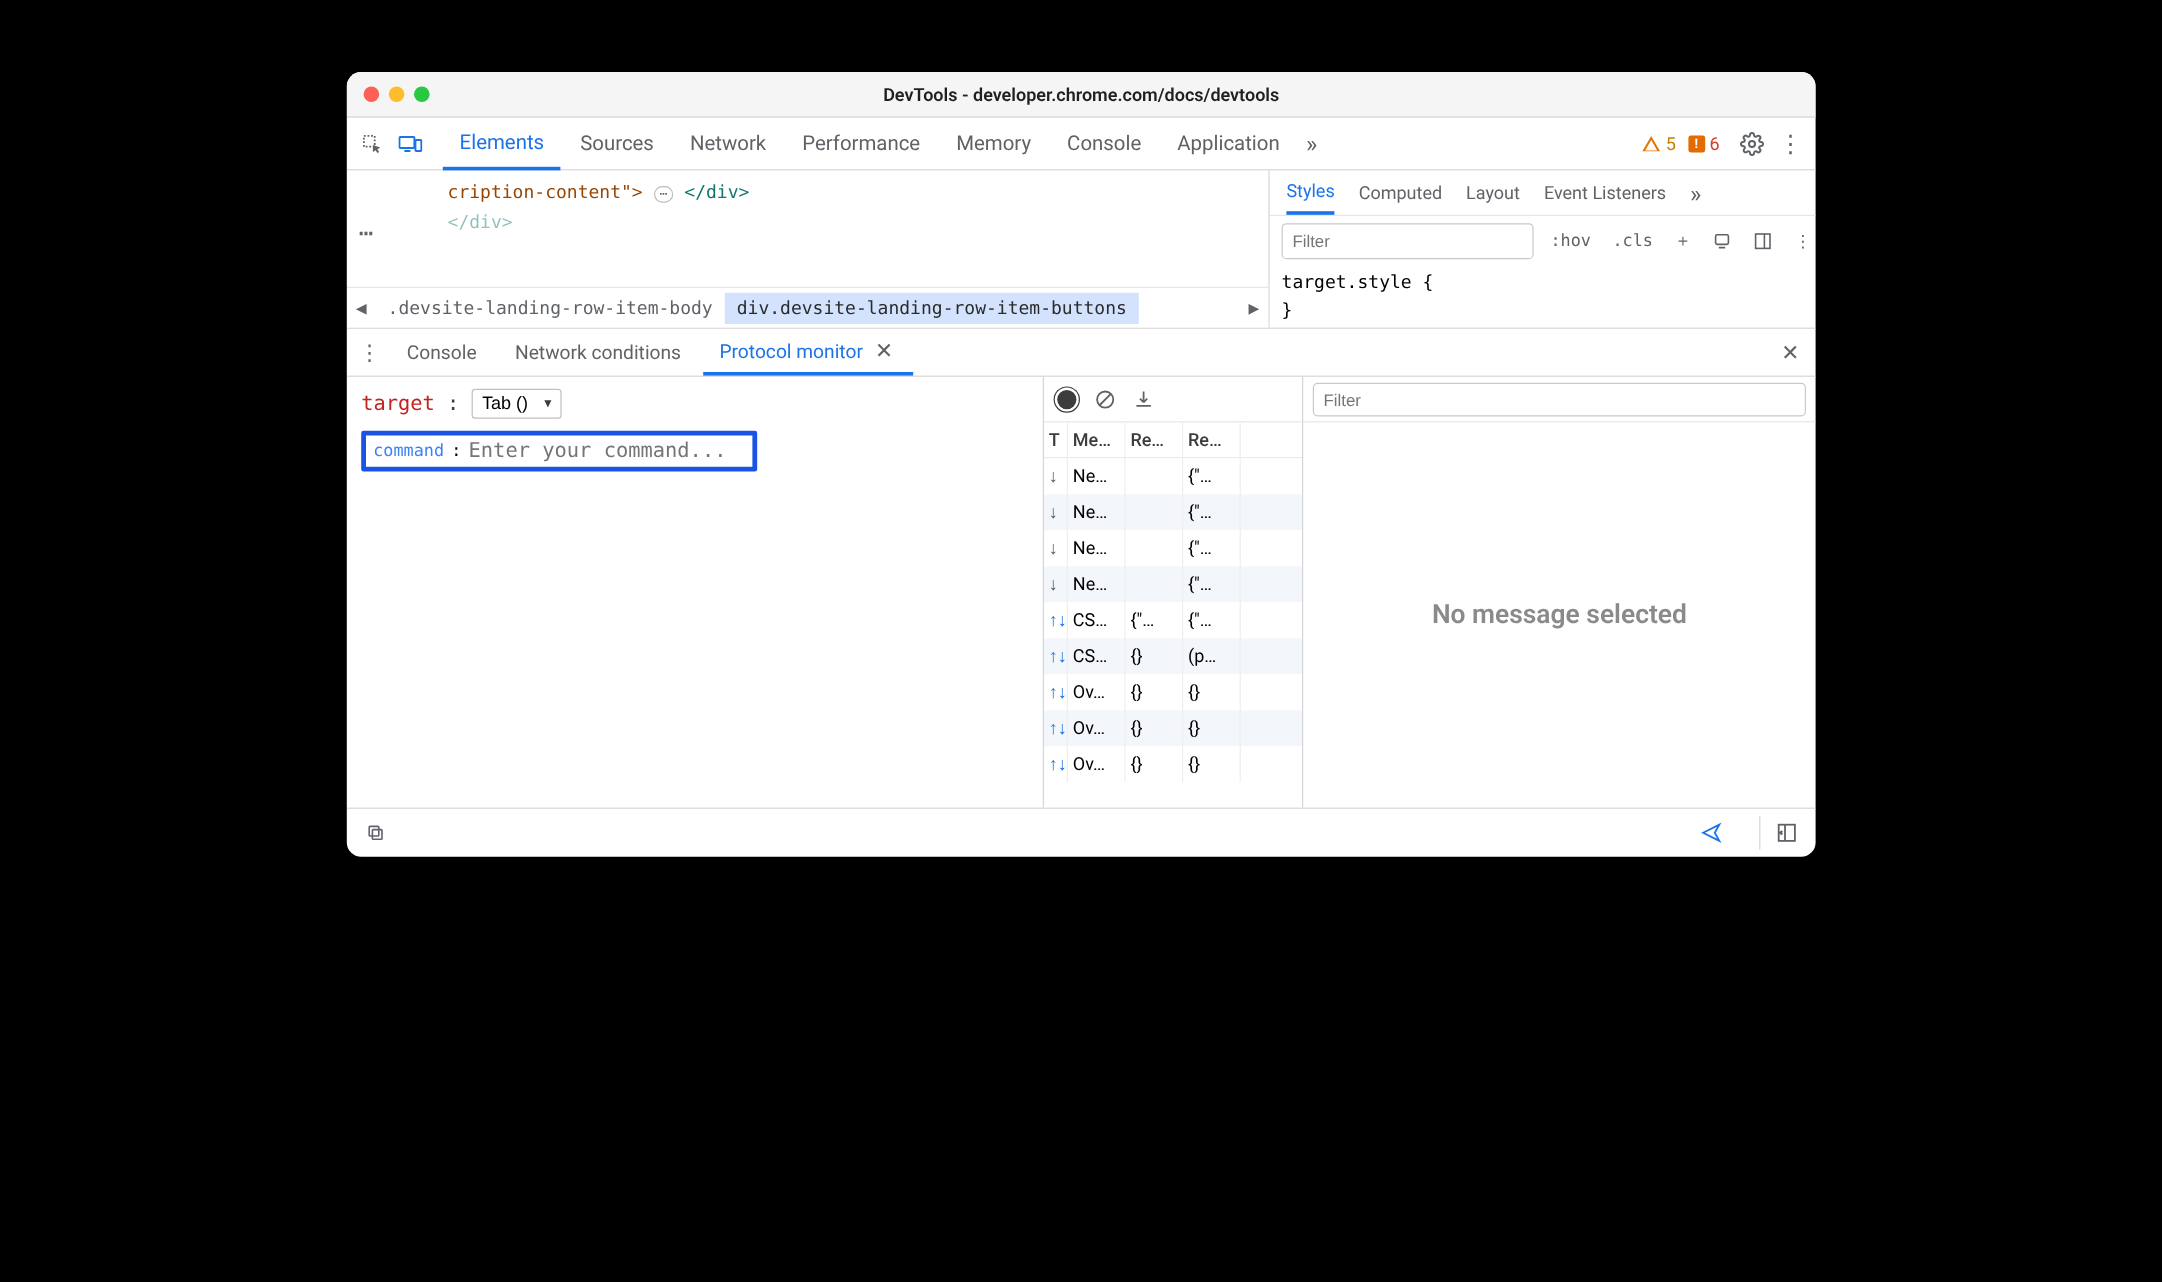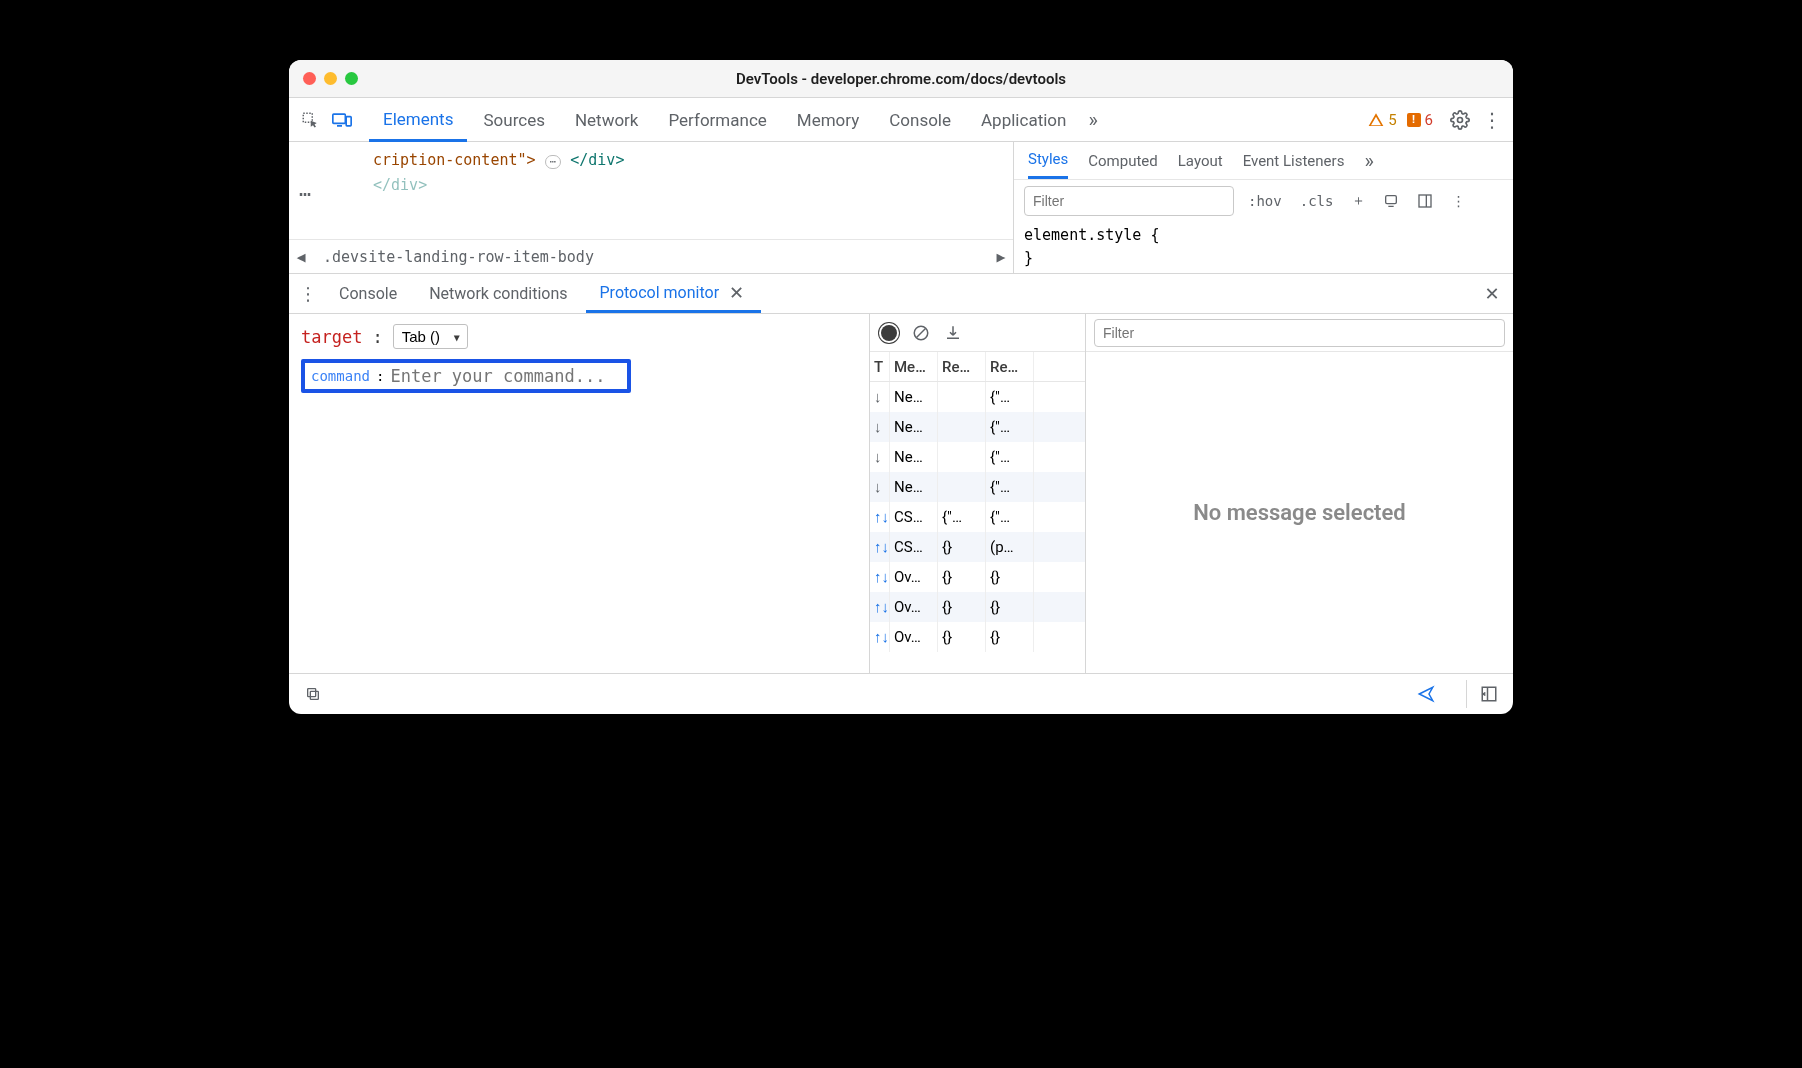--- a/index.html
+++ b/index.html
@@ -82,21 +82,21 @@
   .circ-ellip { display:inline-block; border:1px solid #bcbcbc; border-radius:8px; padding:0 4px; font-size:11px; color:#5f6368; line-height:1.1; background:#fff;}
   .crumbbar {
     height:34px; border-top:1px solid #e6e6e6;
     display:flex; align-items:center; gap:0; font-size:15px; overflow:hidden;
     position:absolute; bottom:0; left:0; right:0; background:#fff;
   }
   .crumbbar .navbtn { width:24px; text-align:center; color:#5f6368; cursor:pointer;}
   .crumb { padding:4px 10px; color:#5f6368; white-space:nowrap;}
   .crumb.active { background:#d3e2fd; color:#2b2b2b;}
   
-  .styles-pane { width: 500px; border-left:1px solid #d6d6d6; display:flex; flex-direction:column; font-size:15px;}
+  .styles-pane { width: 456px; border-left:1px solid #d6d6d6; display:flex; flex-direction:column; font-size:15px;}
   .styles-tabs { height:40px; display:flex; align-items:center; gap:20px; padding:0 14px; border-bottom:1px solid #e6e6e6;}
   .styles-tab { color:#5f6368; cursor:pointer; height:100%; display:flex; align-items:center;}
   .styles-tab.active { color:#1a73e8; border-bottom:3px solid #1a73e8;}
   .styles-toolbar { display:flex; align-items:center; gap:10px; padding:6px 10px;}
   .styles-toolbar input {
     flex:0 0 210px; height:30px; border:1px solid #c9c9c9; border-radius:4px; padding:0 8px; font-size:14px;
   }
   .styles-toolbar .tbtn { font-family:Menlo,monospace; font-size:14px; color:#5f6368; cursor:pointer; padding:2px 4px;}
   .styles-code { padding:2px 10px 4px; line-height:1.5;}
   
@@ -222,20 +222,21 @@
         <div>
           <span class="attr">cription-content"&gt;</span>
           <span class="circ-ellip">⋯</span>
           <span class="tag">&lt;/div&gt;</span>
         </div>
         <div><span class="tag" style="opacity:.45">&lt;/div&gt;</span></div>
       </div>
       <div class="crumbbar mono">
         <div class="navbtn">◀</div>
         <div class="crumb">.devsite-landing-row-item-body</div>
+        <div class="crumb active">div.devsite-landing-row-item-buttons</div>
         <div class="navbtn" style="margin-left:auto">▶</div>
       </div>
     </div>
 
     <div class="styles-pane">
       <div class="styles-tabs">
         <div class="styles-tab active">Styles</div>
         <div class="styles-tab">Computed</div>
         <div class="styles-tab">Layout</div>
         <div class="styles-tab">Event Listeners</div>
@@ -254,21 +255,21 @@
         </span>
         <span class="tbtn">
           <svg width="16" height="16" viewBox="0 0 24 24" fill="none" stroke="#5f6368" stroke-width="2">
               <rect x="3" y="3" width="18" height="18"></rect>
               <path d="M14 3v18"></path>
             </svg>
         </span>
         <span class="tbtn">⋮</span>
       </div>
       <div class="styles-code mono">
-        <div>element.style {</div>
+        <div>target.style {</div>
         <div>}</div>
       </div>
     </div>
   </div>
 
   <div class="drawer-tabs">
     <div class="dotsbtn">⋮</div>
     <div class="drawer-tab">Console</div>
     <div class="drawer-tab">Network conditions</div>
     <div class="drawer-tab active">

